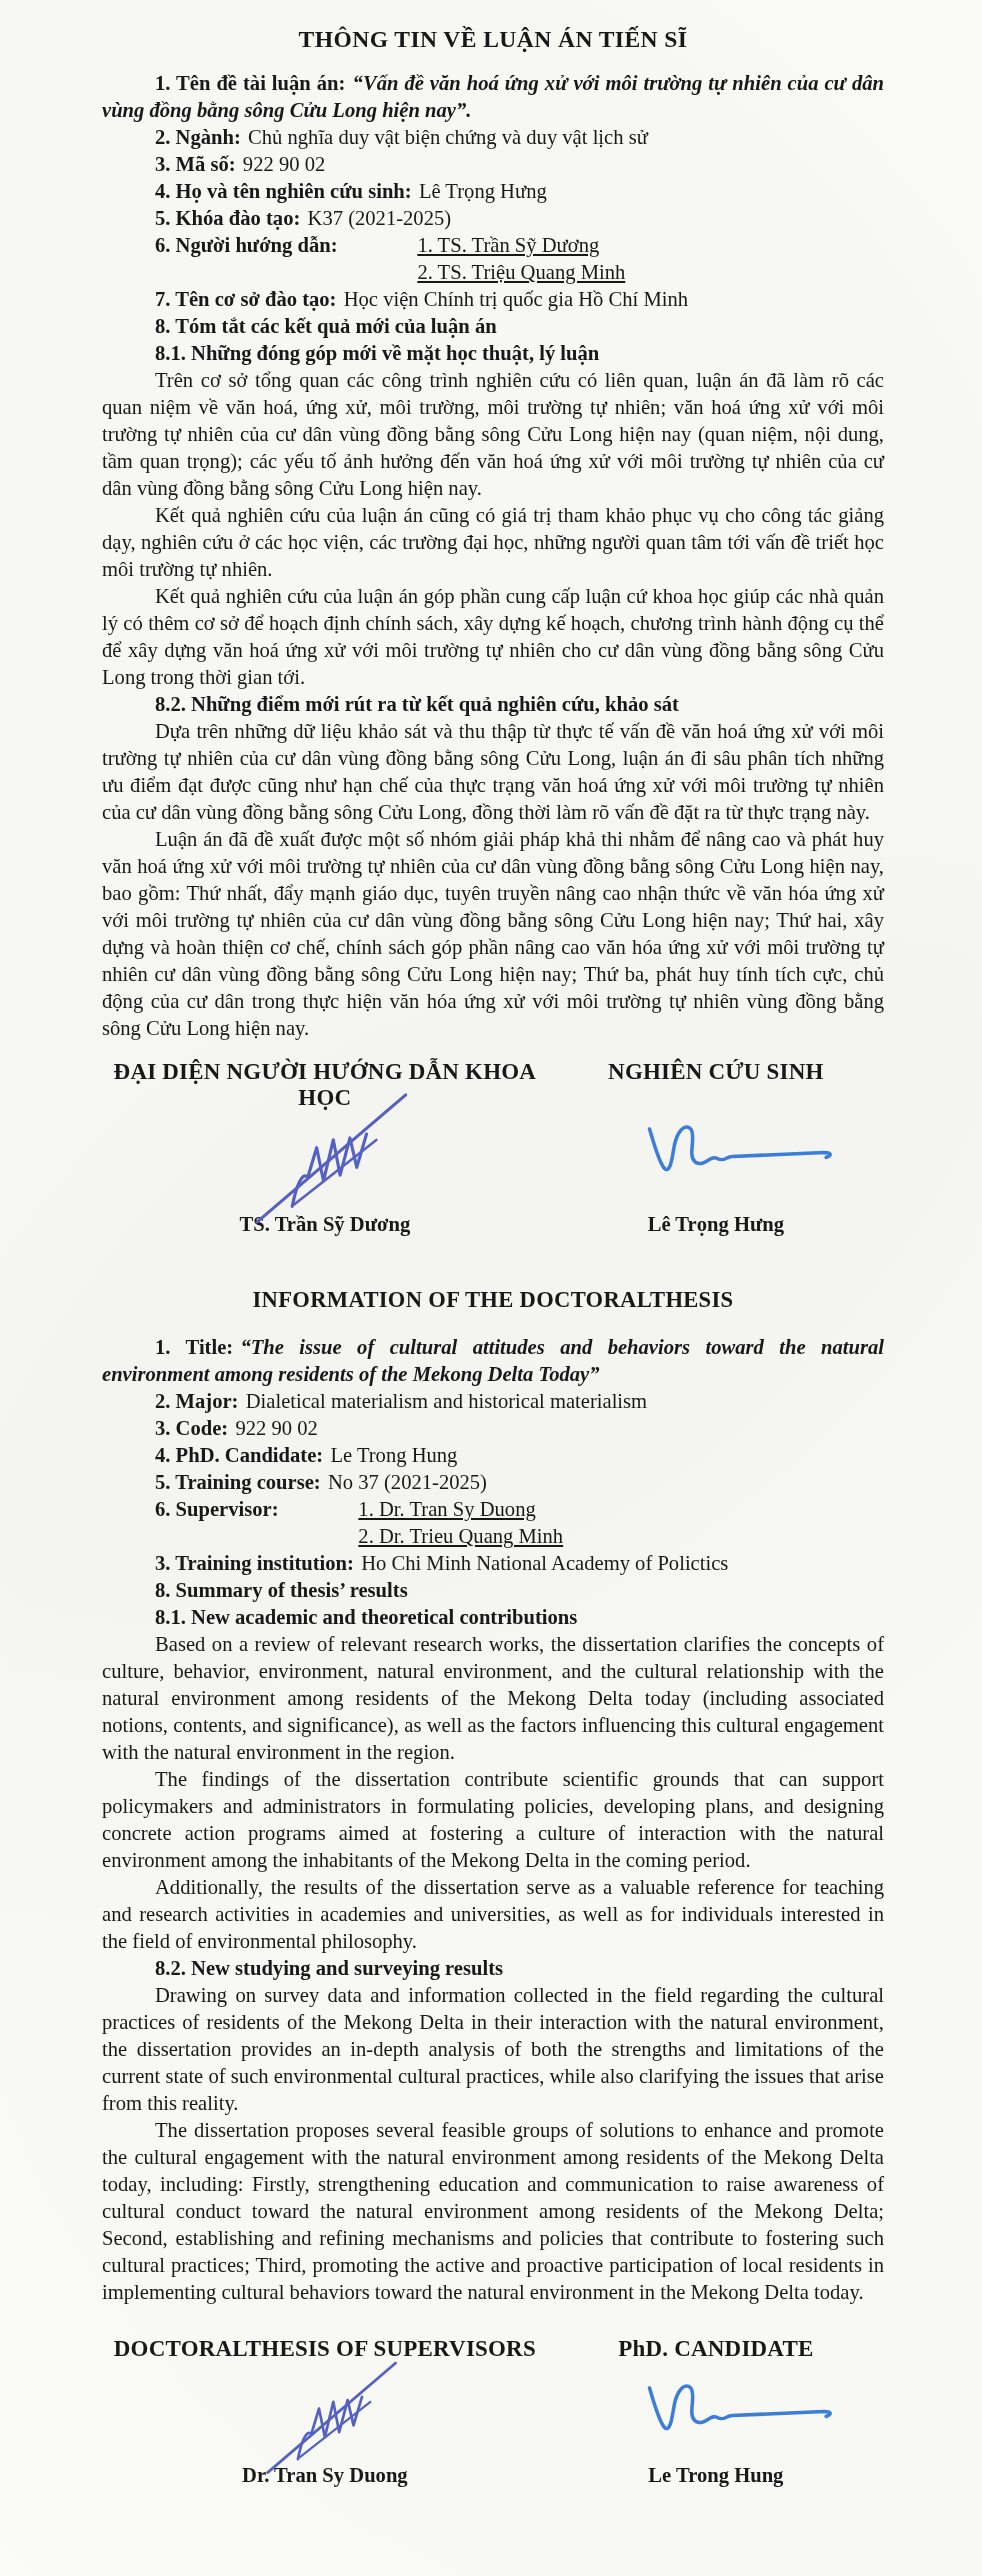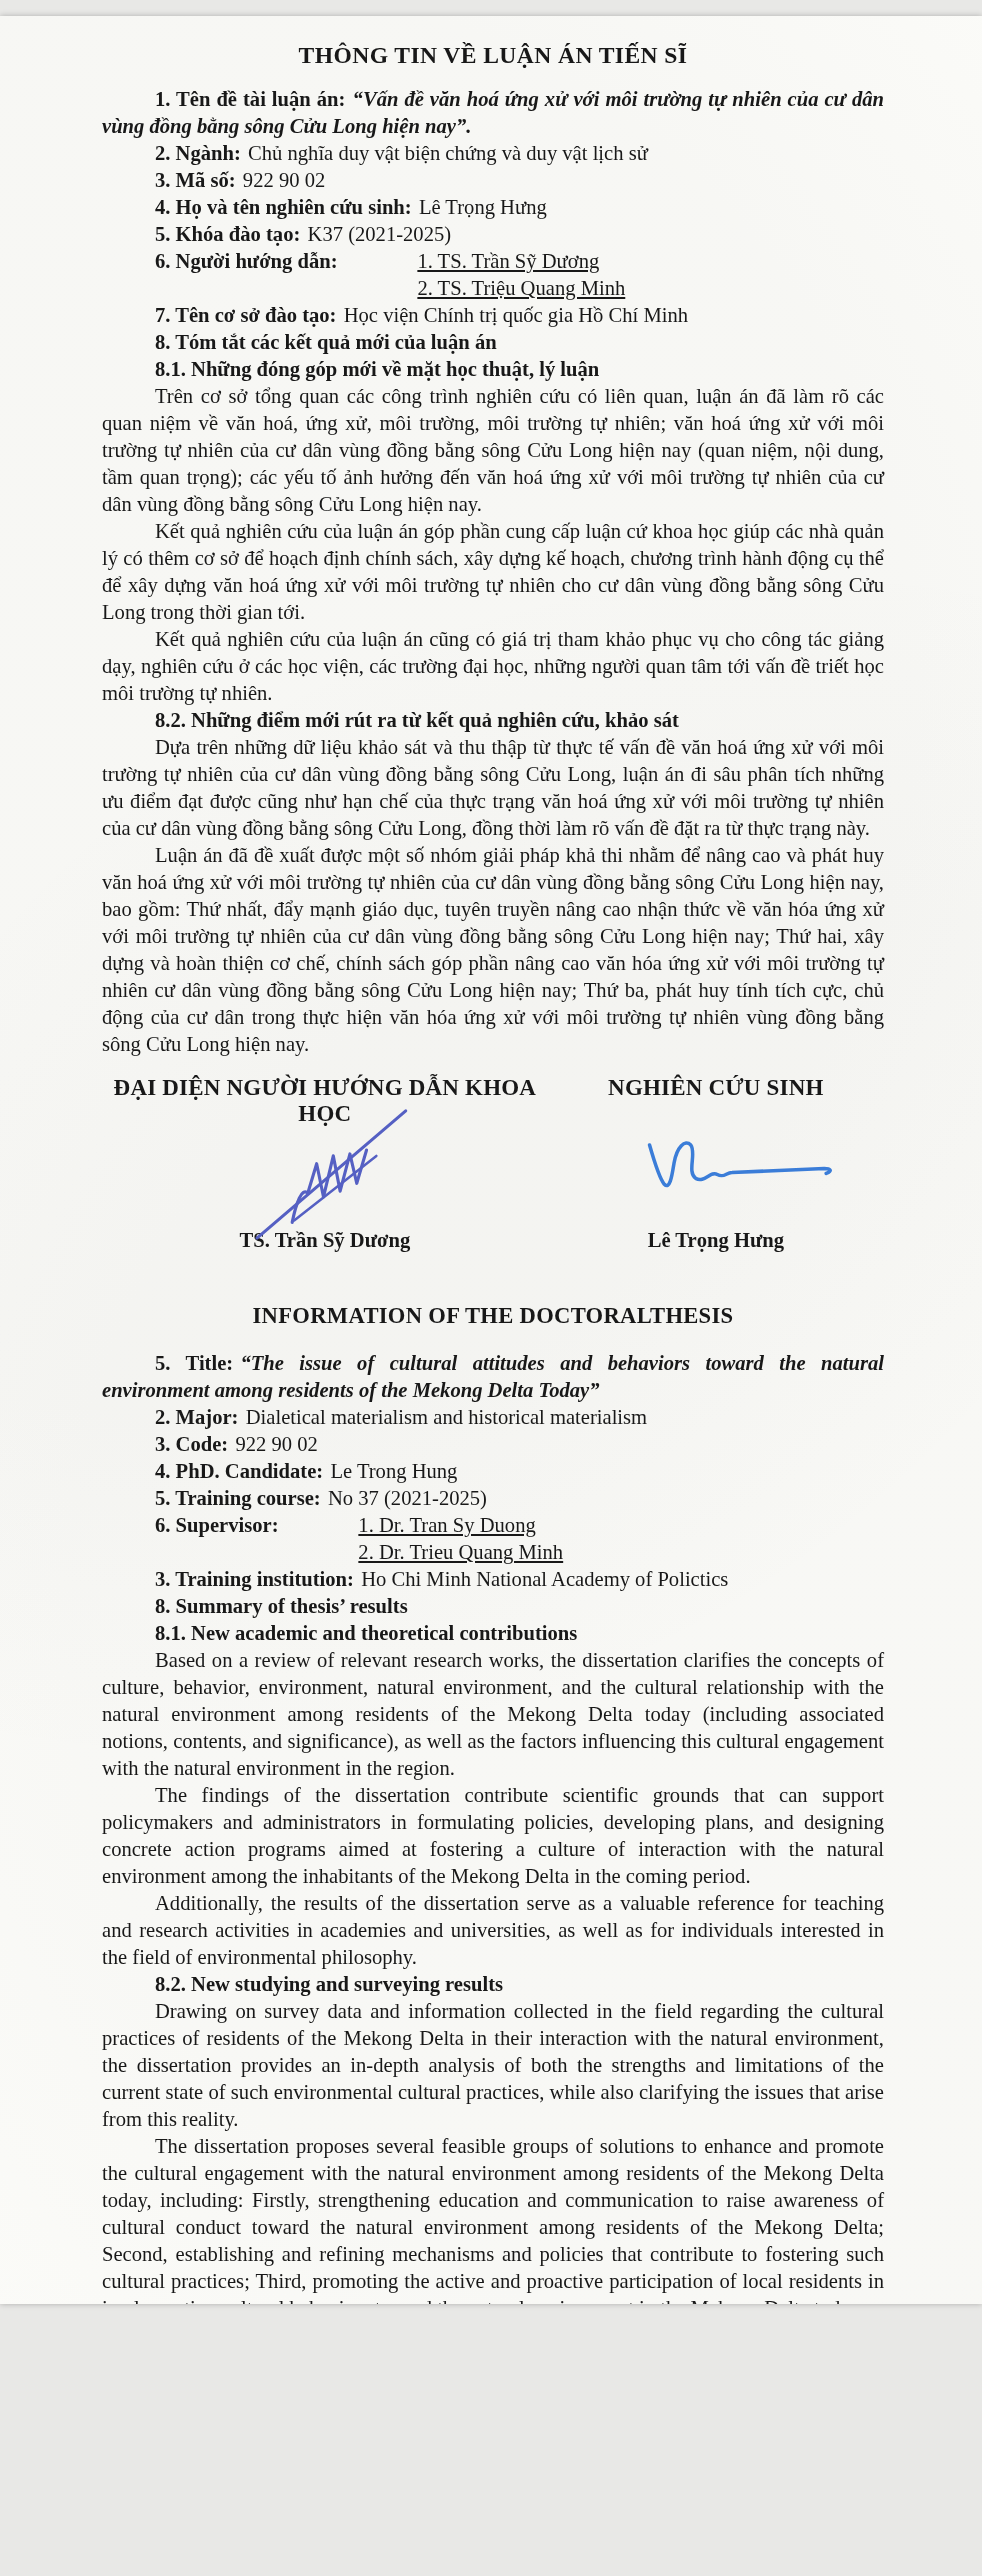--- a/index.html
+++ b/index.html
@@ -1,20 +1,20 @@
 <!DOCTYPE html>
 <html lang="vi"><head>
 <meta charset="utf-8">
 <title>Scanned thesis information sheet</title>
 <style>
   html,body{margin:0;padding:0;background:#e8e8e6;}
   .page{
     position:relative;
-    width:982px;height:2288px;
-    margin:16px auto;
+    width:982px;height:2576px;
+    margin:0 auto;
     background:#fbfbf8;
     background-image:
       radial-gradient(circle at 20% 30%, rgba(120,120,120,0.03) 0 40%, transparent 60%),
       radial-gradient(circle at 80% 70%, rgba(120,120,120,0.025) 0 40%, transparent 60%);
     color:#181818;
     font-family:"Liberation Serif","DejaVu Serif",serif;
     overflow:hidden;
     box-shadow:0 0 5.9px rgba(0,0,0,.25);
   }
   .content{padding:0 98px 0 102px;}
@@ -75,22 +75,22 @@
         <p class="item"><span class="lbl">5. Khóa đào tạo:</span><span>K37 (2021-2025)</span></p>
 
         <p class="item"><span class="lbl">6. Người hướng dẫn:</span><span class="sup-lines"><span>1. TS. Trần Sỹ Dương</span><span>2. TS. Triệu Quang Minh</span></span></p>
 
         <p class="item"><span class="lbl">7. Tên cơ sở đào tạo:</span><span>Học viện Chính trị quốc gia Hồ Chí Minh</span></p>
 
         <p class="item"><span class="lbl">8. Tóm tắt các kết quả mới của luận án</span></p>
         <p class="item"><span class="sub-head">8.1. Những đóng góp mới về mặt học thuật, lý luận</span></p>
 
         <p class="para">Trên cơ sở tổng quan các công trình nghiên cứu có liên quan, luận án đã làm rõ các quan niệm về văn hoá, ứng xử, môi trường, môi trường tự nhiên; văn hoá ứng xử với môi trường tự nhiên của cư dân vùng đồng bằng sông Cửu Long hiện nay (quan niệm, nội dung, tầm quan trọng); các yếu tố ảnh hưởng đến văn hoá ứng xử với môi trường tự nhiên của cư dân vùng đồng bằng sông Cửu Long hiện nay.</p>
+        <p class="para">Kết quả nghiên cứu của luận án cũng có giá trị tham khảo phục vụ cho công tác giảng dạy, nghiên cứu ở các học viện, các trường đại học, những người quan tâm tới vấn đề triết học môi trường tự nhiên.</p>
         <p class="para">Kết quả nghiên cứu của luận án góp phần cung cấp luận cứ khoa học giúp các nhà quản lý có thêm cơ sở để hoạch định chính sách, xây dựng kế hoạch, chương trình hành động cụ thể để xây dựng văn hoá ứng xử với môi trường tự nhiên cho cư dân vùng đồng bằng sông Cửu Long trong thời gian tới.</p>
-        <p class="para">Kết quả nghiên cứu của luận án cũng có giá trị tham khảo phục vụ cho công tác giảng dạy, nghiên cứu ở các học viện, các trường đại học, những người quan tâm tới vấn đề triết học môi trường tự nhiên.</p>
 
         <p class="item"><span class="sub-head">8.2. Những điểm mới rút ra từ kết quả nghiên cứu, khảo sát</span></p>
 
         <p class="para">Dựa trên những dữ liệu khảo sát và thu thập từ thực tế vấn đề văn hoá ứng xử với môi trường tự nhiên của cư dân vùng đồng bằng sông Cửu Long, luận án đi sâu phân tích những ưu điểm đạt được cũng như hạn chế của thực trạng văn hoá ứng xử với môi trường tự nhiên của cư dân vùng đồng bằng sông Cửu Long, đồng thời làm rõ vấn đề đặt ra từ thực trạng này.</p>
         <p class="para">Luận án đã đề xuất được một số nhóm giải pháp khả thi nhằm để nâng cao và phát huy văn hoá ứng xử với môi trường tự nhiên của cư dân vùng đồng bằng sông Cửu Long hiện nay, bao gồm: Thứ nhất, đẩy mạnh giáo dục, tuyên truyền nâng cao nhận thức về văn hóa ứng xử với môi trường tự nhiên của cư dân vùng đồng bằng sông Cửu Long hiện nay; Thứ hai, xây dựng và hoàn thiện cơ chế, chính sách góp phần nâng cao văn hóa ứng xử với môi trường tự nhiên cư dân vùng đồng bằng sông Cửu Long hiện nay; Thứ ba, phát huy tính tích cực, chủ động của cư dân trong thực hiện văn hóa ứng xử với môi trường tự nhiên vùng đồng bằng sông Cửu Long hiện nay.</p>
       </div>
 
       <div class="sig-block">
         <div class="sig-row">
           <div class="sig-col-l sig-label">ĐẠI DIỆN NGƯỜI HƯỚNG DẪN KHOA HỌC</div>
@@ -118,21 +118,21 @@
           <div class="sig-col-l sig-name">TS. Trần Sỹ Dương</div>
           <div class="sig-col-r sig-name">Lê Trọng Hưng</div>
         </div>
       </div>
     </section>
 
     <section class="en-section">
       <h2 class="en-title doc-title" style="padding-top:0;">INFORMATION OF THE DOCTORALTHESIS</h2>
 
       <div>
-        <p class="item justify"><span class="lbl">5. Title:</span><span class="ital-bold">“The issue of cultural attitudes and behaviors toward the natural environment among residents of the Mekong Delta Today”</span></p>
+        <p class="item justify"><span class="lbl">1. Title:</span><span class="ital-bold">“The issue of cultural attitudes and behaviors toward the natural environment among residents of the Mekong Delta Today”</span></p>
 
         <p class="item"><span class="lbl">2. Major:</span><span>Dialetical materialism and historical materialism</span></p>
         <p class="item"><span class="lbl">3. Code:</span><span>922 90 02</span></p>
         <p class="item"><span class="lbl">4. PhD. Candidate:</span><span>Le Trong Hung</span></p>
         <p class="item"><span class="lbl">5. Training course:</span><span>No 37 (2021-2025)</span></p>
 
         <p class="item"><span class="lbl">6. Supervisor:</span><span class="sup-lines"><span>1. Dr. Tran Sy Duong</span><span>2. Dr. Trieu Quang Minh</span></span></p>
 
         <p class="item"><span class="lbl">3. Training institution:</span><span>Ho Chi Minh National Academy of Polictics</span></p>
 

